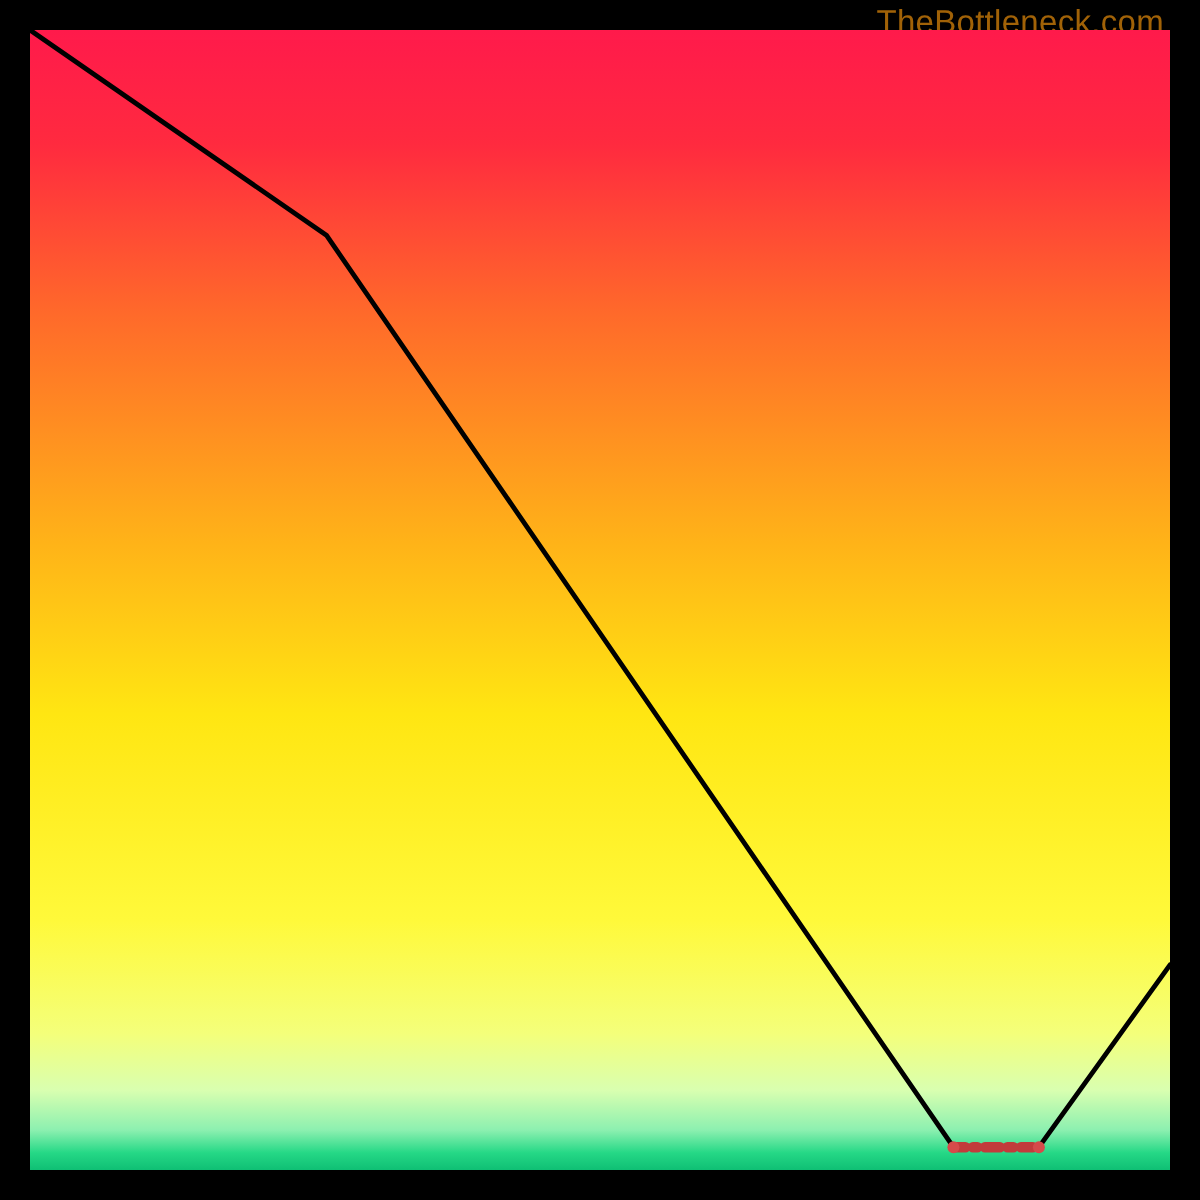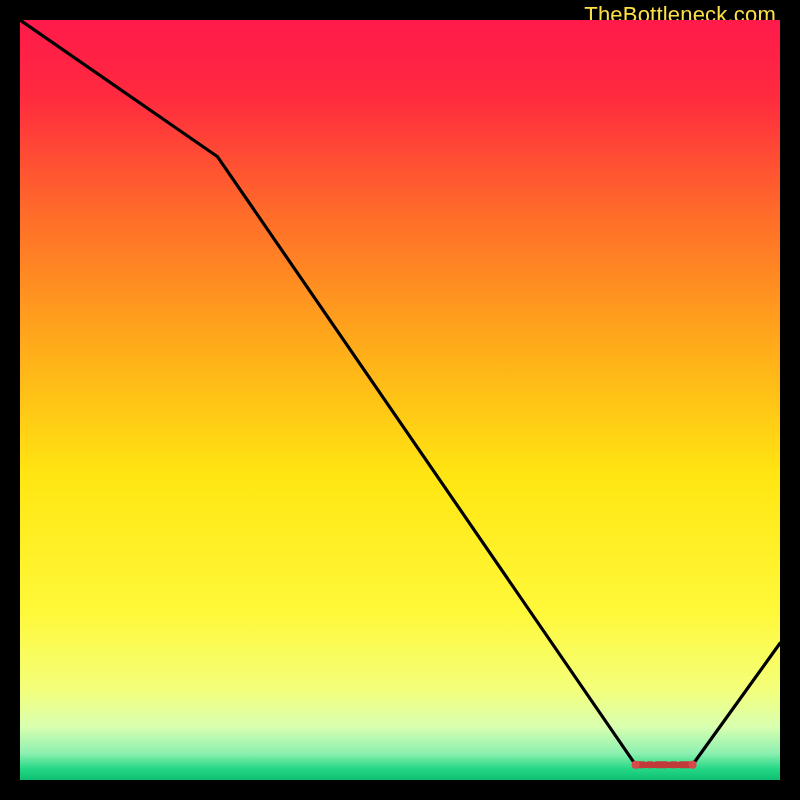--- a/index.html
+++ b/index.html
@@ -23,21 +23,21 @@
     position: absolute;
     left: 0;
     top: 0;
     width: 760px;
     height: 760px;
   }
   .watermark {
     position: absolute;
     top: 2px;
     right: 24px;
-    color: #fde047;
+    color: #a16207;
     font-size: 22px;
     font-weight: 500;
     letter-spacing: 0.2px;
   }
 </style>
 </head>
 <body>
 
 <div class="watermark">TheBottleneck.com</div>
 

